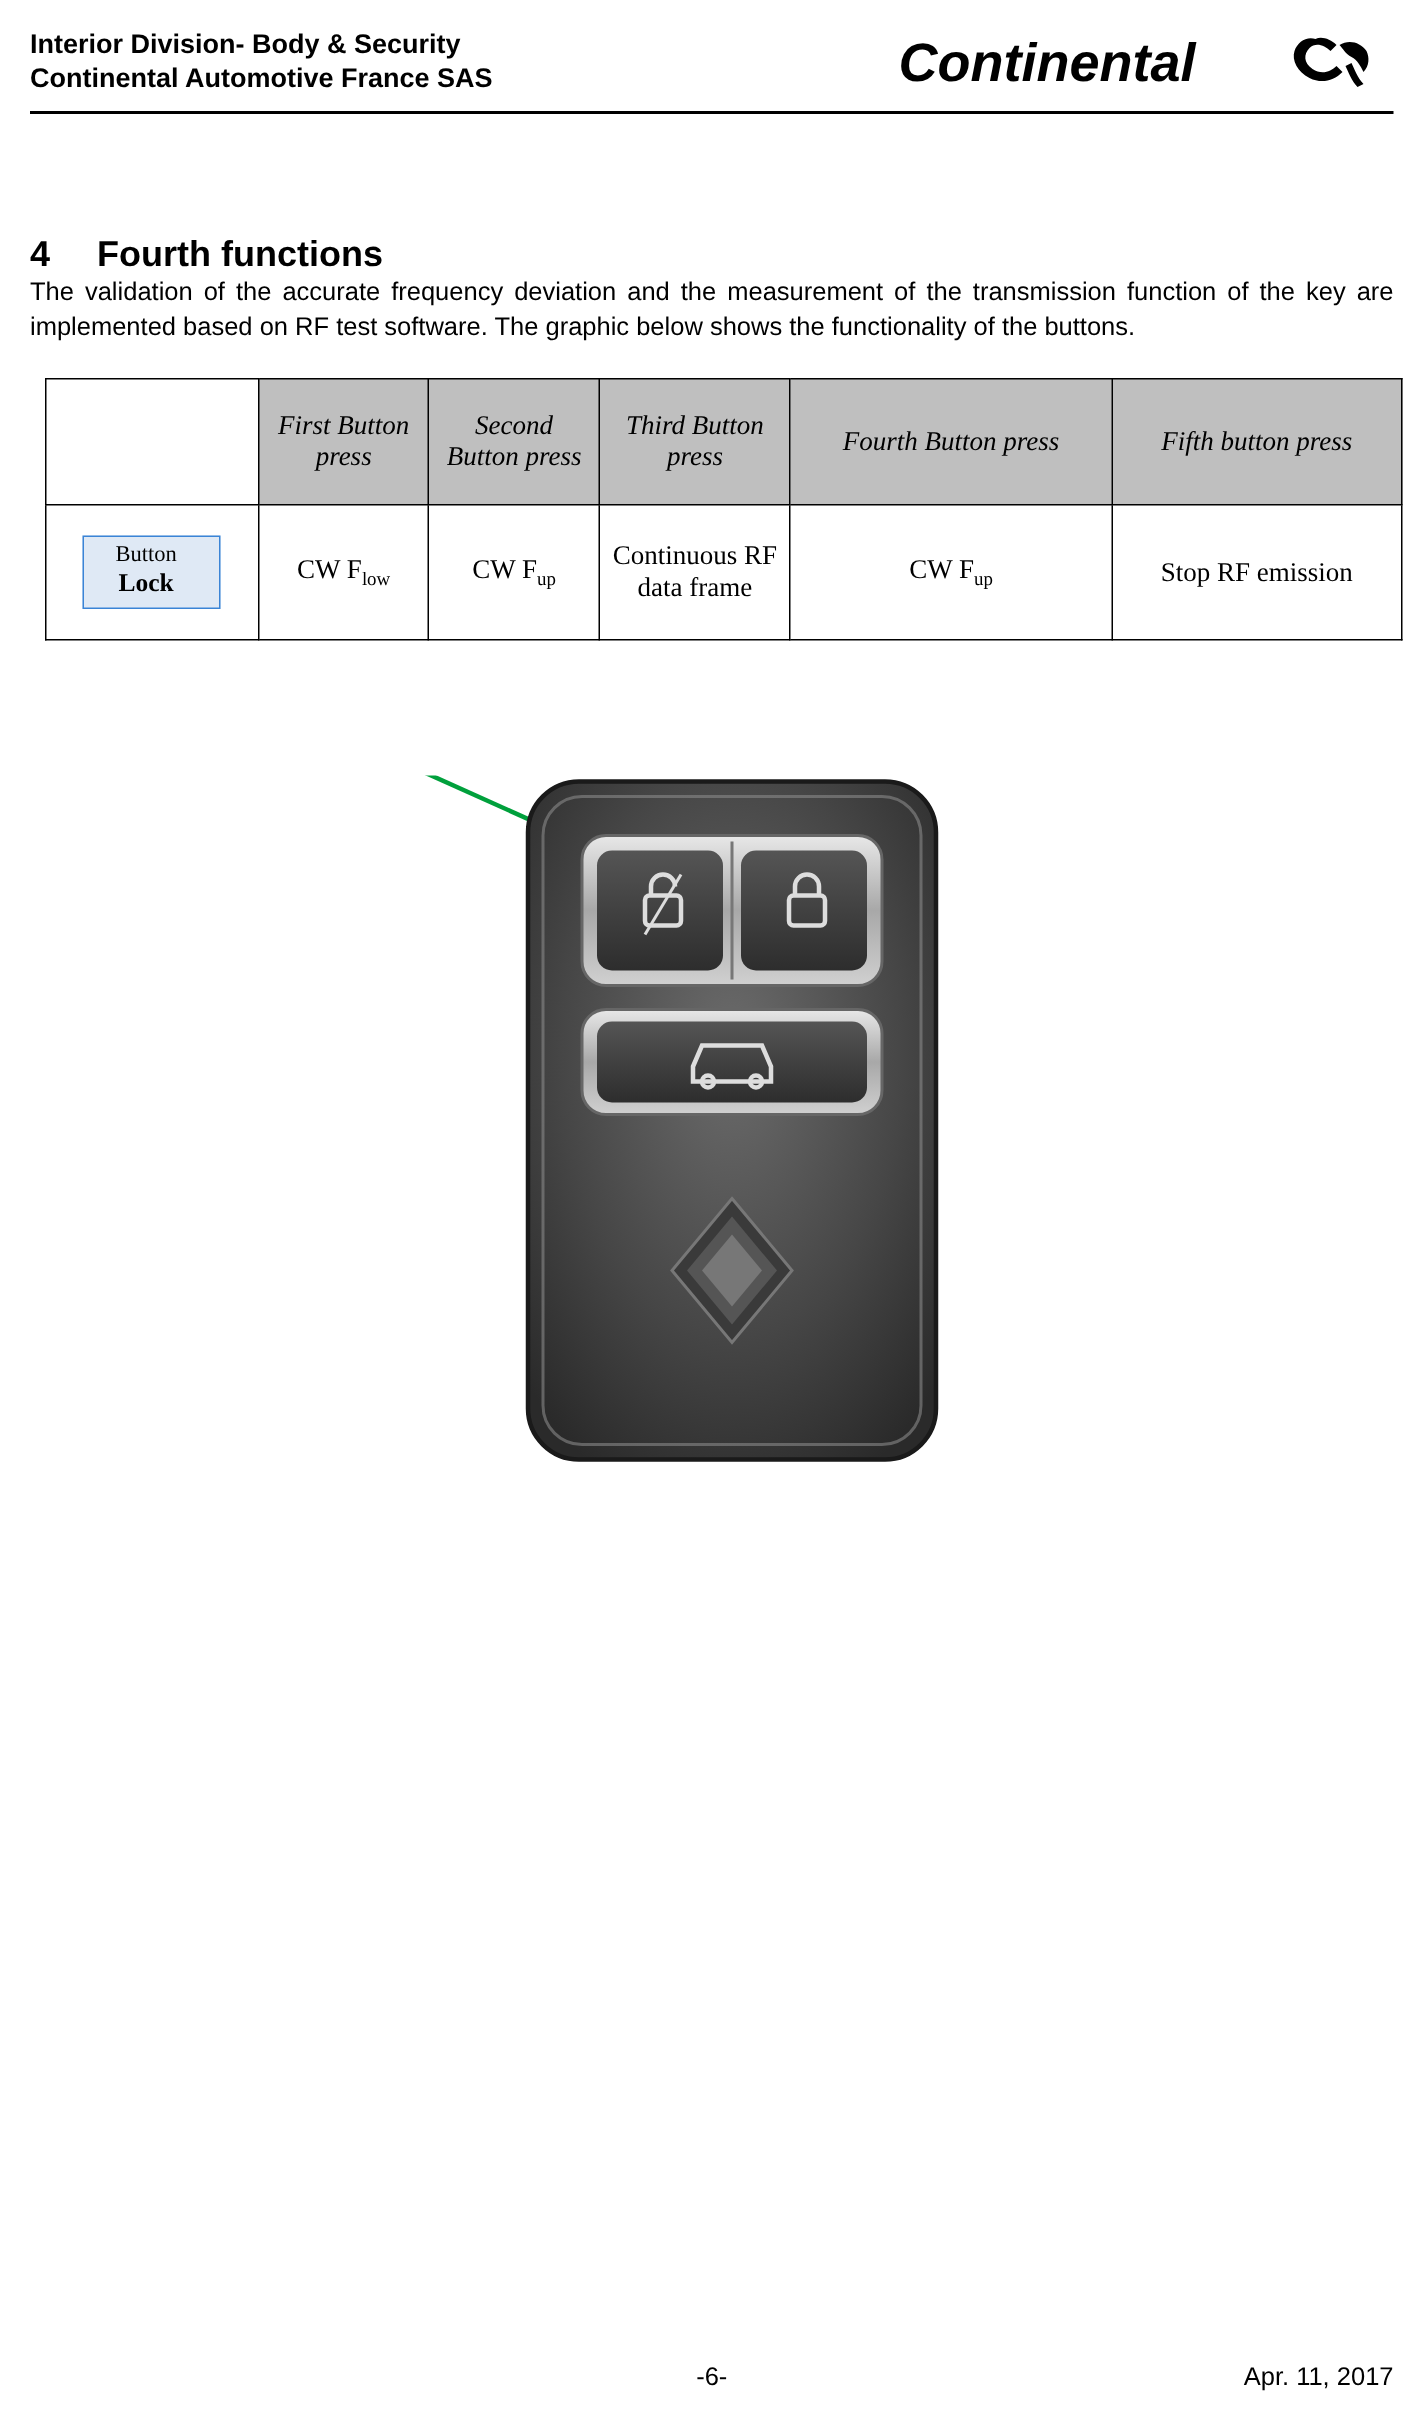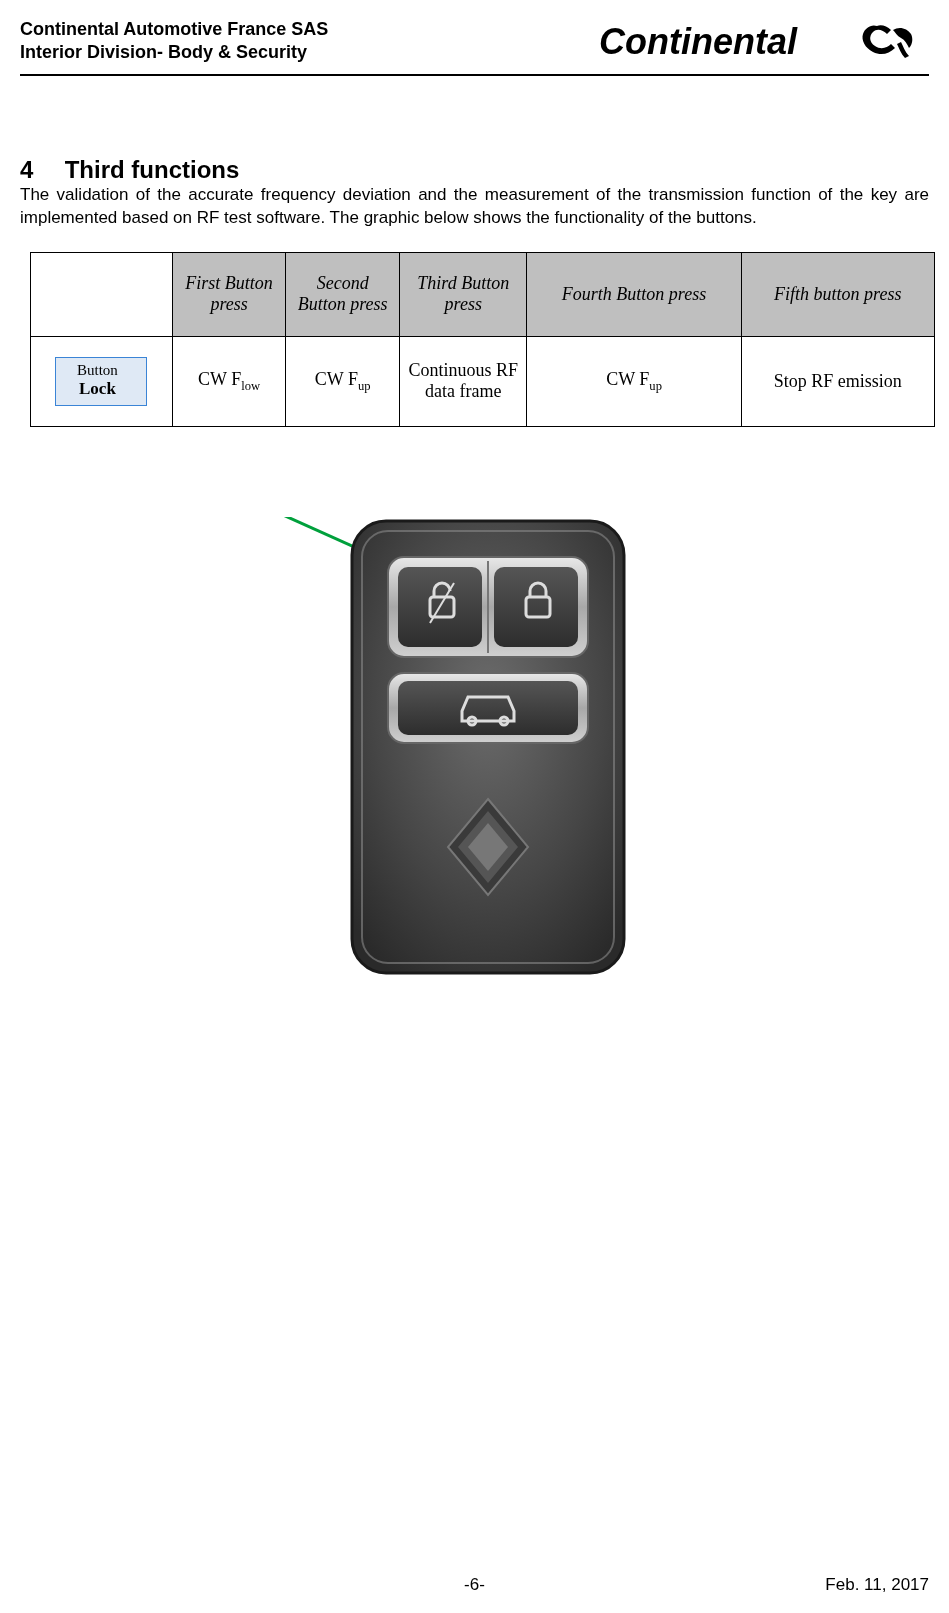--- a/index.html
+++ b/index.html
@@ -128,39 +128,39 @@
       position: absolute;
       left: 50%;
       transform: translateX(-50%);
     }
   </style>
 </head>
 <body>
 
 <div class="header">
   <div class="header-left">
+    <div>Interior Division- Body &amp; Security</div>
     <div>Continental Automotive France SAS</div>
-    <div>Interior Division- Body &amp; Security</div>
   </div>
   <div class="logo">
     <svg width="330" height="48" viewBox="0 0 330 48">
 
       <g>
         <text x="0" y="36" font-family="Arial" font-size="36" font-weight="bold" font-style="italic" fill="#000">Continental</text>
 
         <path d="M 278 8 C 272 6 266 10 264 16 C 262 22 266 30 274 34 C 282 38 290 36 296 30 L 292 26 C 288 30 282 32 276 28 C 270 24 270 18 274 14 C 278 10 284 12 288 16 L 292 12 C 288 8 282 6 278 8 Z" fill="#000"></path>
         <path d="M 294 12 C 300 8 308 10 312 16 C 314 20 314 26 310 30 C 308 26 306 22 302 20 C 298 18 296 14 294 12 Z M 302 24 C 304 28 306 34 310 38 L 306 40 C 302 36 300 30 298 26 Z" fill="#000"></path>
       </g>
     </svg>
   </div>
 </div>
 
 <div class="section-title">
   <span class="section-num">4</span>
-  <span>Third functions</span>
+  <span>Fourth functions</span>
 </div>
 
 <p class="intro">The validation of the accurate frequency deviation and the measurement of the transmission function of the key are implemented based on RF test software. The graphic below shows the functionality of the buttons.</p>
 
 <div class="table-wrap">
   <table class="btn-table">
     <tbody>
         <tr>
       <td class="hdr" style="width:145px;background:#fff;border-top:1px solid #000"></td>
       <td class="hdr" style="width:118px">First Button press</td>
@@ -261,14 +261,14 @@
       <path d="M 0 -48 L 40 0 L 0 48 L -40 0 Z" fill="#3a3a3a" stroke="#777" stroke-width="2"></path>
       <path d="M 0 -36 L 30 0 L 0 36 L -30 0 Z" fill="#555"></path>
       <path d="M 0 -24 L 20 0 L 0 24 L -20 0 Z" fill="#777"></path>
     </g>
   </svg>
 </div>
 
 <div class="footer">
   <span></span>
   <span class="pg">-6-</span>
-  <span>Feb. 11, 2017</span>
+  <span>Apr. 11, 2017</span>
 </div>
 
 </body></html>

